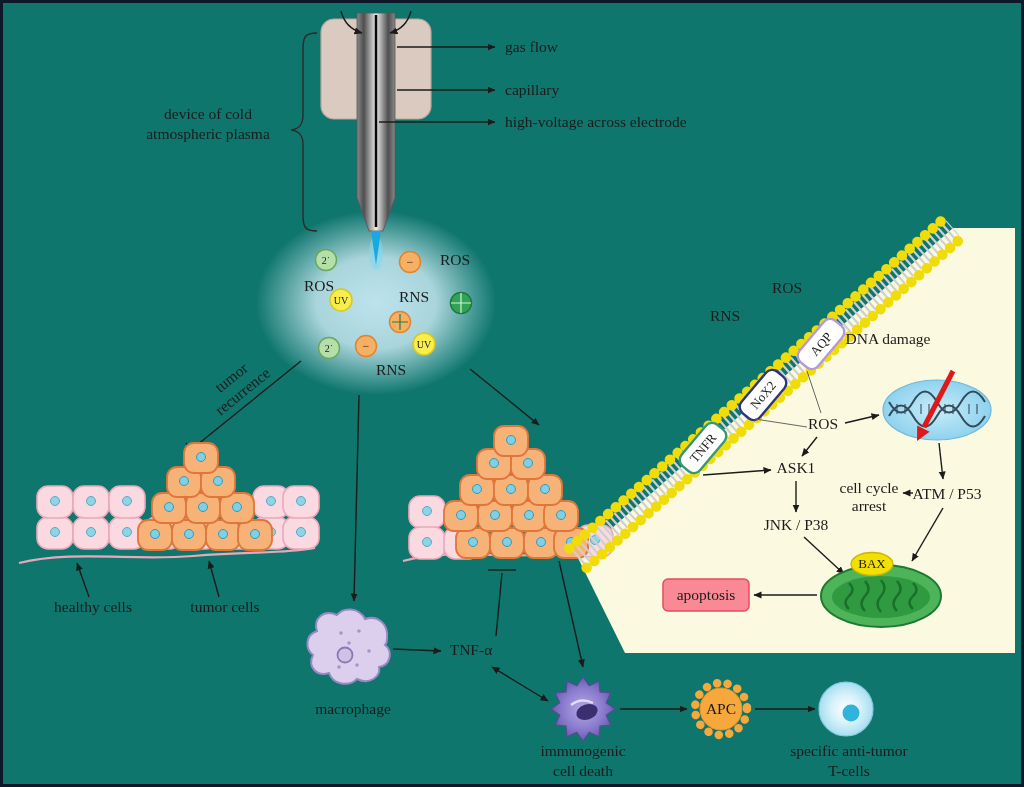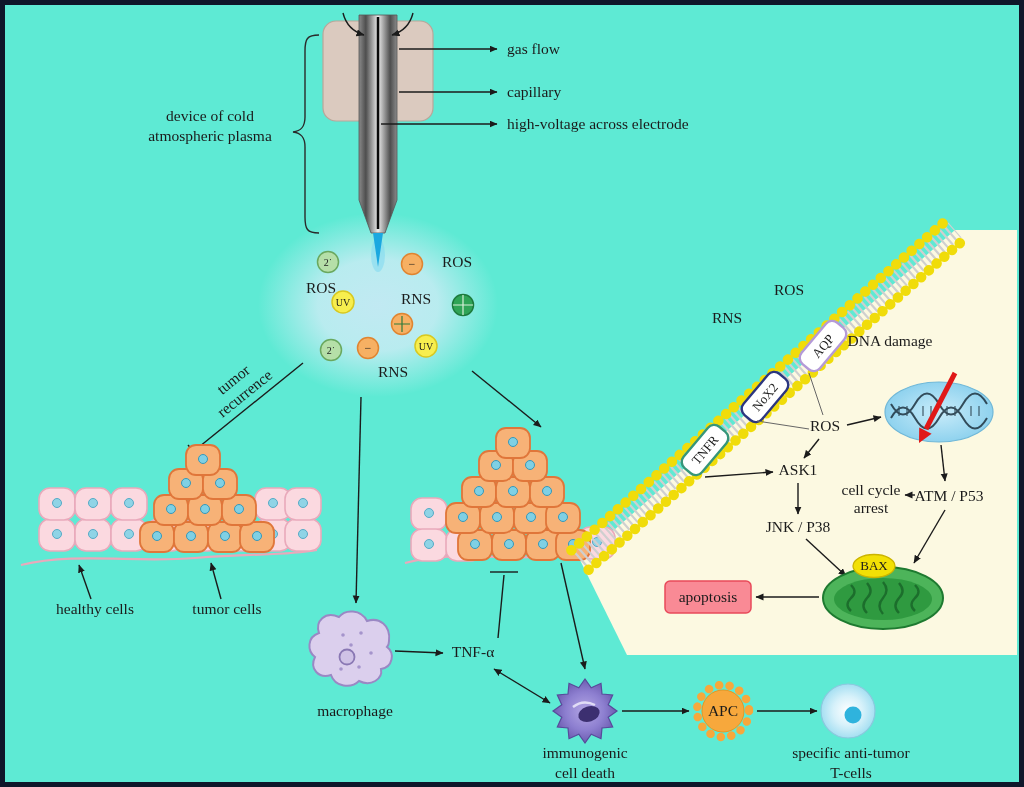--- a/index.html
+++ b/index.html
@@ -1,16 +1,16 @@
 <!DOCTYPE html>
 <html><head>
 <meta charset="utf-8">
 <style>
   html,body{margin:0;padding:0;background:#fff;}
-  #fig{position:relative;width:1024px;height:787px;background:#5eead4;border:5px solid #0f172a;box-sizing:border-box;overflow:hidden;padding-left:40px;}
+  #fig{position:relative;width:1024px;height:787px;background:#0f766e;border:3px solid #0f172a;box-sizing:border-box;overflow:hidden;padding-left:40px;}
   svg{position:absolute;left:0;top:0;}
   svg text{font-family:"Liberation Serif","DejaVu Serif",serif;fill:#1b1b1b;}
   .t16{font-size:15.5px;}
   .t13{font-size:13px;}
   .t10{font-size:10px;}
   .t12{font-size:12px;}
   .ln{stroke:#1b1b1b;stroke-width:1.4;fill:none;}
   .thin{stroke:#666;stroke-width:1;fill:none;}
 </style>
 </head>

